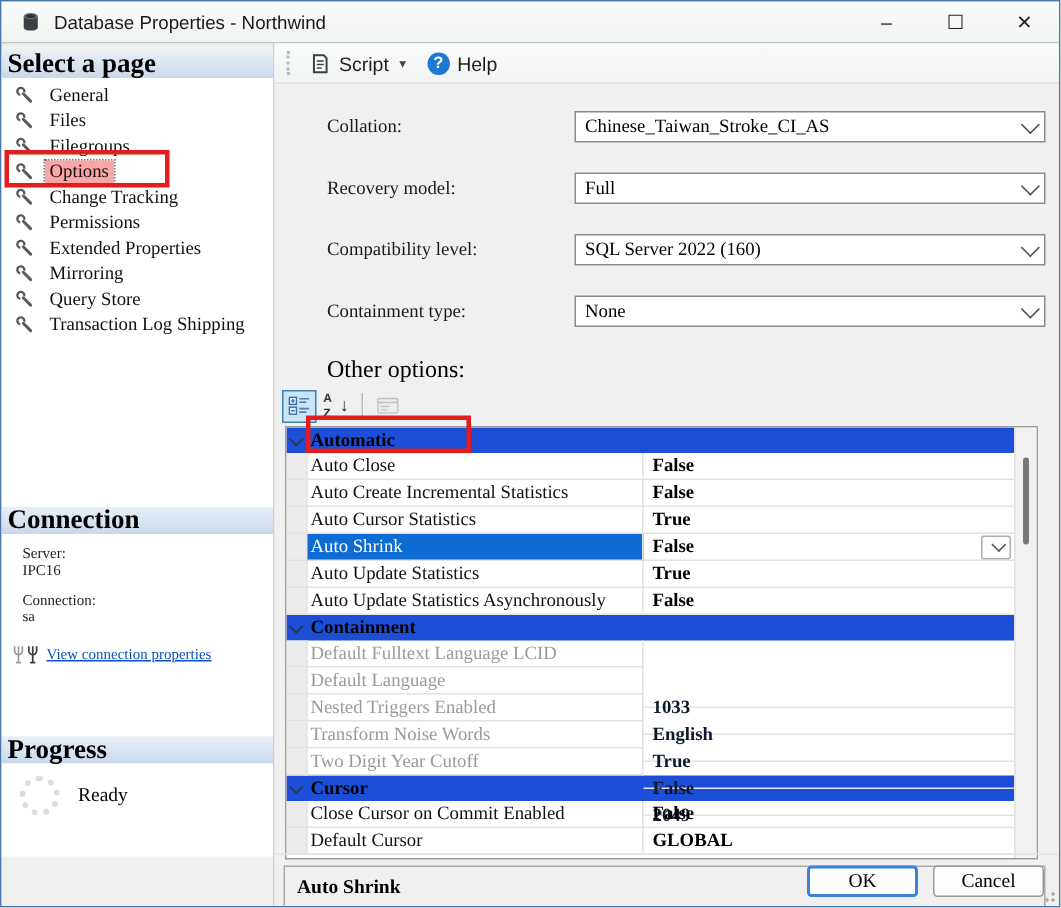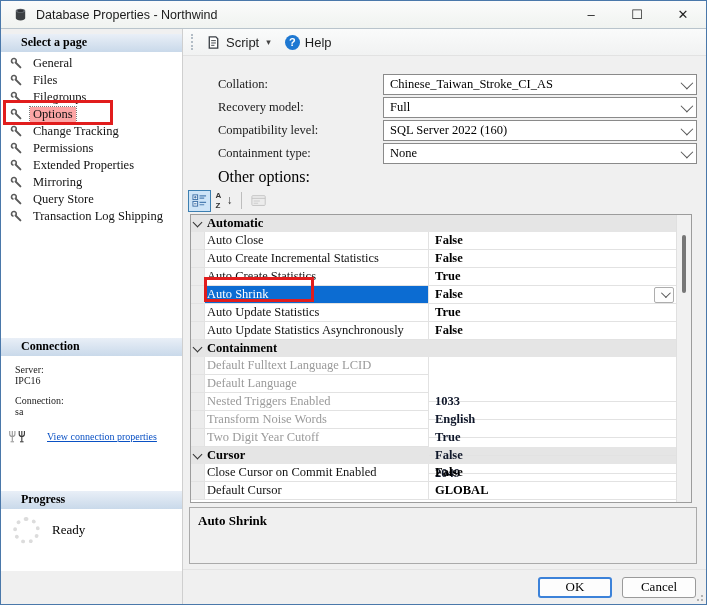--- a/index.html
+++ b/index.html
@@ -16,50 +16,50 @@
     font-family: "Liberation Sans", sans-serif; font-size: 12.5px; color: #1a1a1a;
   }
   .titlebar .appicon { margin: 0 8px 0 12px; width: 15px; height: 15px; }
   .win-controls { margin-left: auto; display: flex; height: 100%; }
   .win-btn { width: 46px; display: flex; align-items: center; justify-content: center;
     font-size: 13px; color: #222; cursor: default; }
   
   .main { position: absolute; top: 28px; left: 0; right: 0; bottom: 0; display: flex; }
   .leftcol { width: 183px; border-right: 1px solid #cfcfcf; padding-top: 5px; background: #f0f0f0; }
   .group-header {
-    height: 18px; line-height: 17px; padding-left: 20px;
+    height: 18px; line-height: 17px; padding-left: 4px;
     background: linear-gradient(#e9eff7, #c9d9ea);
-    font-weight: bold; font-size: 12px; color: #000;
+    font-weight: bold; font-size: 18px; color: #000;
   }
   .group-body { background: #fff; }
   .sp-body { height: 286px; padding-top: 3px; }
   .page-item { height: 17px; display: flex; align-items: center; padding-left: 9px; font-size: 12.5px; color: #111; cursor: default; }
   .page-item svg { margin-right: 7px; flex: 0 0 auto; }
   .page-item .lbl { padding: 0 3px; }
   .page-item.selected .lbl { background: #fca5a5; outline: 1px dotted #777; }
   .conn-body { height: 135px; padding: 8px 4px 0 14px; font-size: 10px; color: #222; }
   .conn-body .val { margin-bottom: 9px; }
   .link-row { display: flex; align-items: center; margin-top: 12px; margin-left: -7px; }
-  .link { color: #0a51c4; text-decoration: underline; cursor: pointer; margin-left: 20px; }
+  .link { color: #0a51c4; text-decoration: underline; cursor: pointer; margin-left: 4px; }
   .prog-body { height: 62px; display: flex; align-items: flex-start; padding: 8px 0 0 12px; font-size: 13px; }
   .spinner { width: 27px; height: 27px; border: 4.5px dotted #dcdcdc; border-radius: 50%; margin-right: 12px; }
   
   .rightcol { flex: 1; position: relative; background: #f0f0f0; }
   .toolbar {
     height: 27px; display: flex; align-items: center; padding-left: 8px;
     background: linear-gradient(#fafbfb, #f1f2f2); border-bottom: 1px solid #e2e2e2;
     font-family: "Liberation Sans", sans-serif; font-size: 13px; color: #1e1e1e;
   }
   .grip { width: 3px; height: 16px; border-left: 2px dotted #b3bdc6; margin-right: 8px; }
   .tb-btn { display: flex; align-items: center; gap: 5px; padding: 3px 4px; cursor: default; }
   .caret { font-size: 9px; color: #444; margin-left: 2px; }
   .help-circle { width: 15px; height: 15px; border-radius: 50%; background: #1e78d2; color: #fff;
     font: bold 11px "Liberation Sans", sans-serif; display: flex; align-items: center; justify-content: center; }
   .content { padding: 18px 9px 0 35px; }
-  .field-row { display: flex; align-items: center; height: 21px; margin-bottom: 2px; }
+  .field-row { display: flex; align-items: center; height: 21px; margin-bottom: 20px; }
   .field-label { width: 165px; font-size: 12.5px; color: #1a1a1a; }
   .combo { flex: 1; height: 21px; background: #fff; border: 1px solid #8a8a8a;
     display: flex; align-items: center; padding: 0 6px; font-size: 12.5px; color: #000; }
   .combo .cv { flex: 1; }
   .chev { width: 9px; height: 9px; border-right: 1.6px solid #555; border-bottom: 1.6px solid #555;
     transform: rotate(45deg) translateY(-2px); flex: 0 0 auto; }
   .other-label { margin-top: 4px; font-size: 16px; height: 16px; }
   .mini-toolbar { display: flex; align-items: center; margin: 5px 0 2px -30px; height: 23px; }
   .mt-btn { width: 23px; height: 22px; display: flex; align-items: center; justify-content: center; margin-right: 1px; }
   .mt-btn.active { background: #cde4f7; border: 1px solid #3c7fb1; }
@@ -69,21 +69,21 @@
   .azbox .a { position: absolute; top: -2px; left: 0; font: bold 8px "Liberation Sans", sans-serif; color: #333; }
   .azbox .z { position: absolute; bottom: -1px; left: 0; font: bold 8px "Liberation Sans", sans-serif; color: #333; }
   .azbox .ar { position: absolute; top: 0px; right: -1px; font-size: 12px; color: #333; }
   
   .prop-grid { position: relative; width: 502px; height: 289px; margin-left: -28px;
     border: 1px solid #9c9c9c; background: #fff; overflow: hidden; }
   .grid-scroll { position: absolute; top: 0; right: 0; bottom: 0; width: 15px;
     background: #f1f1f1; border-left: 1px solid #e0e0e0; }
   .grid-thumb { position: absolute; top: 20px; left: 5px; width: 4px; height: 58px; background: #777; border-radius: 2px; }
   .grid-rows { margin-right: 15px; }
-  .pcat { height: 17px; display: flex; align-items: center; background: #e5e5e5;
+  .pcat { height: 17px; display: flex; align-items: center; background: #1d4ed8;
     font-weight: bold; font-size: 12.5px; color: #000; }
   .pcat .cchev { width: 7px; height: 7px; border-right: 1.5px solid #333; border-bottom: 1.5px solid #333;
     transform: rotate(45deg); margin: -3px 6px 0 3px; }
   .prow { display: flex; height: 18px; font-size: 12.5px; }
   .pmargin { width: 14px; background: #ececec; border-right: 1px solid #e2e2e2; border-bottom: 1px solid #e2e2e2; }
   .pname { width: 224px; display: flex; align-items: center; padding-left: 2px;
     border-right: 1px solid #e2e2e2; border-bottom: 1px solid #e2e2e2; color: #111; }
   .pvalue { flex: 1; display: flex; align-items: center; padding-left: 6px;
     border-bottom: 1px solid #e2e2e2; font-weight: bold; color: #000; }
   .prow.dim .pname { color: #9a9a9a; }
@@ -343,21 +343,21 @@
               <div class="pname">Auto Close</div>
               <div class="pvalue">False</div>
             </div>
             <div class="prow">
               <div class="pmargin"></div>
               <div class="pname">Auto Create Incremental Statistics</div>
               <div class="pvalue">False</div>
             </div>
             <div class="prow">
               <div class="pmargin"></div>
-              <div class="pname">Auto Create Statistics</div>
+              <div class="pname">Auto Cursor Statistics</div>
               <div class="pvalue">True</div>
             </div>
             <div class="prow selected">
               <div class="pmargin"></div>
               <div class="pname">Auto Shrink</div>
               <div class="pvalue">
                 <span>False</span>
                 <span class="dd-btn">
                     <span class="chev"></span>
                   </span>

